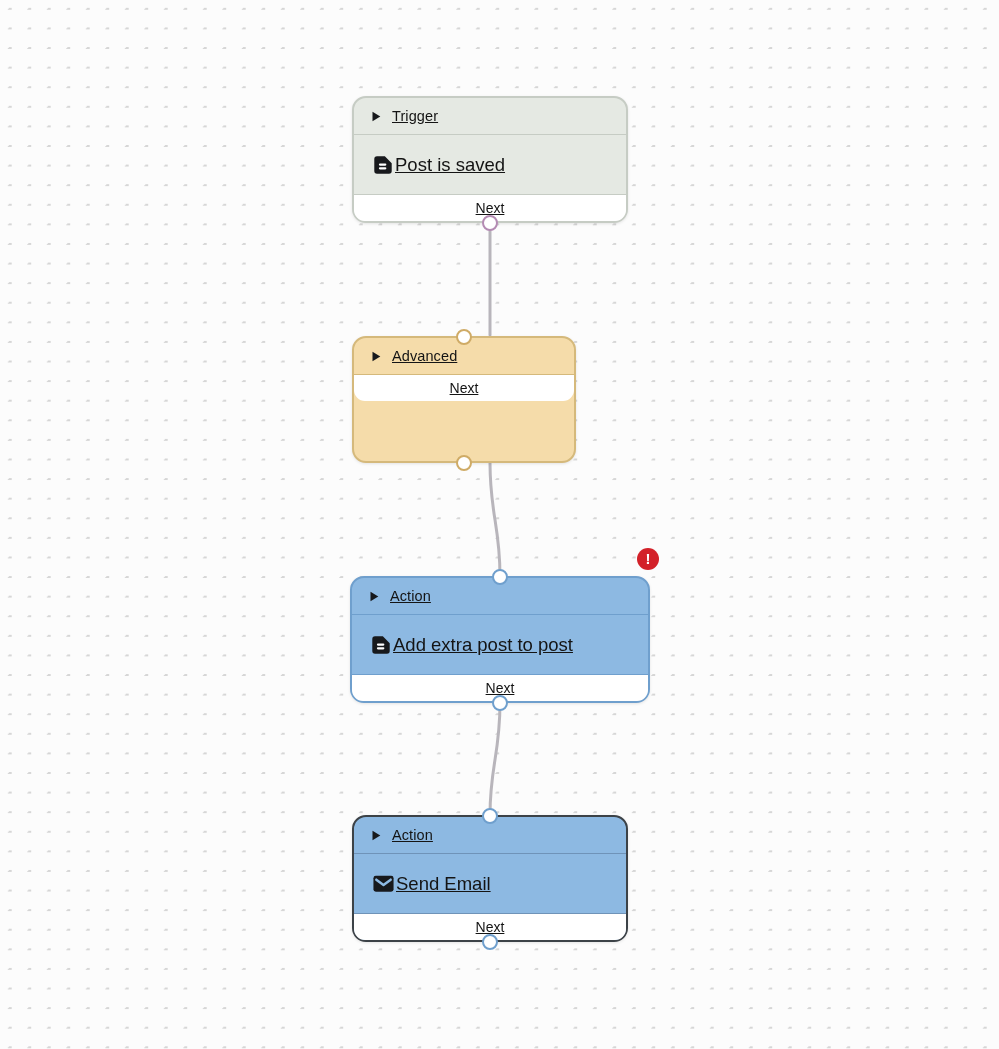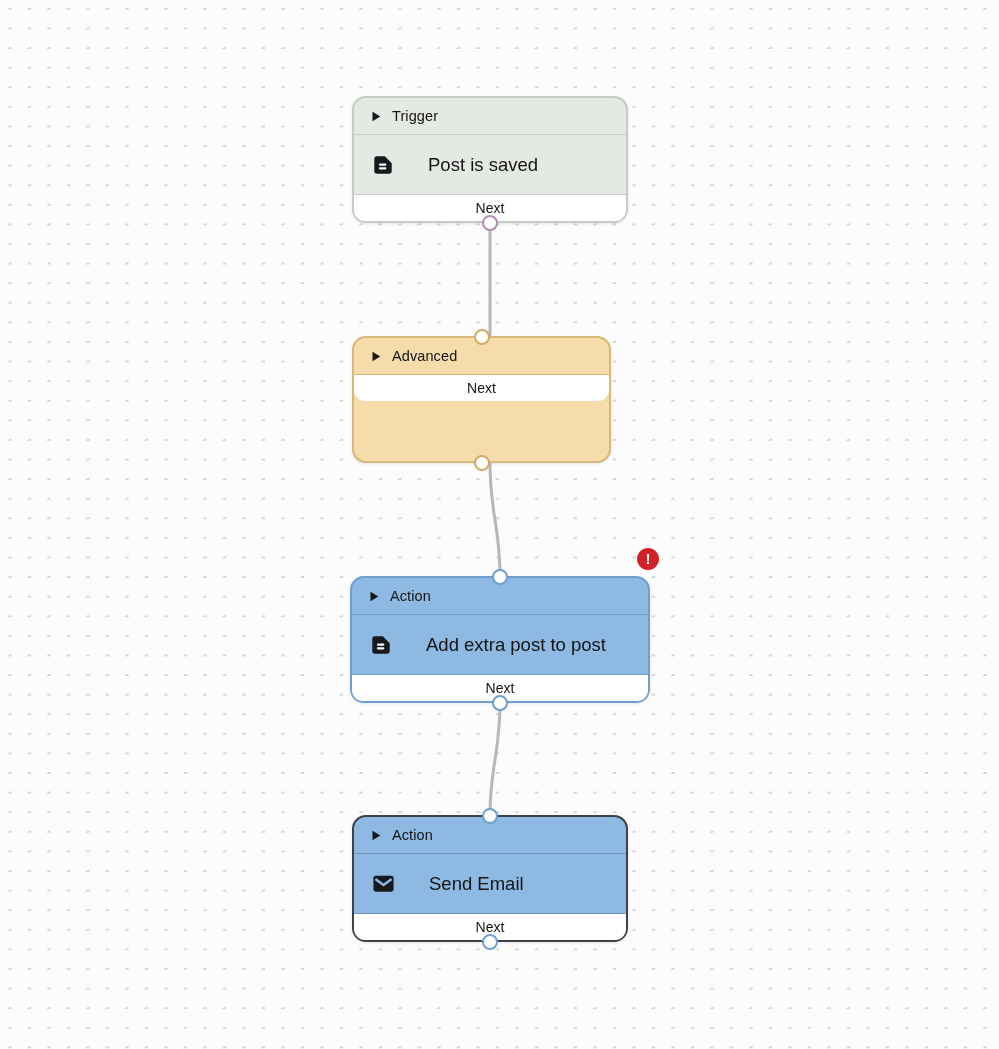--- a/index.html
+++ b/index.html
@@ -30,41 +30,42 @@
     position: absolute;
     height: 127px;
     box-sizing: border-box;
     background: var(--fill);
     border: 2px solid var(--border);
     border-radius: 14px;
     display: flex;
     flex-direction: column;
     z-index: 2;
     box-shadow: 0 1px 3px rgba(0,0,0,0.10);
+    text-decoration: underline;
   }
   .node.selected { border-width: 2.5px; }
 
   .node-header {
     height: 36px;
     flex: 0 0 36px;
     display: flex;
     align-items: center;
     gap: 11px;
     padding: 0 18px;
     border-bottom: 1.5px solid var(--divider);
     font-size: 14.5px;
     letter-spacing: 0.1px;
   }
   .caret { display: inline-flex; align-items: center; }
 
   .node-body {
     flex: 1 1 auto;
     display: flex;
     align-items: center;
-    gap: 34px;
+    gap: 1px;
     padding: 0 18px;
     border-bottom: 1.5px solid var(--divider);
     font-size: 18.5px;
   }
   .icon { display: inline-flex; align-items: center; }
   .mail-flap { stroke: var(--fill); }
 
   .node-footer {
     height: 26px;
     flex: 0 0 26px;
@@ -131,21 +132,21 @@
       </svg>
     </span>
     <span>Post is saved</span>
   </div>
   <div class="node-footer">
     <span>Next</span>
   </div>
   <span class="port port-out"></span>
 </div>
 
-<div class="node" style="left: 352px; top: 336px; width: 259px; --fill: #f5dcaa; --border: #d5b97b; --divider: #d5b97b; --port: #cfab66;">
+<div class="node" style="left: 352px; top: 336px; width: 224px; --fill: #f5dcaa; --border: #d5b97b; --divider: #d5b97b; --port: #cfab66;">
   <div class="node-header">
     <span class="caret">
       <svg width="9" height="11" viewBox="0 0 9 11">
           <path d="M0.5 0.8 L8.3 5.5 L0.5 10.2 Z" fill="#17191c"></path>
         </svg>
     </span>
     <span>Advanced</span>
   </div>
   <div class="node-footer">
     <span>Next</span>

